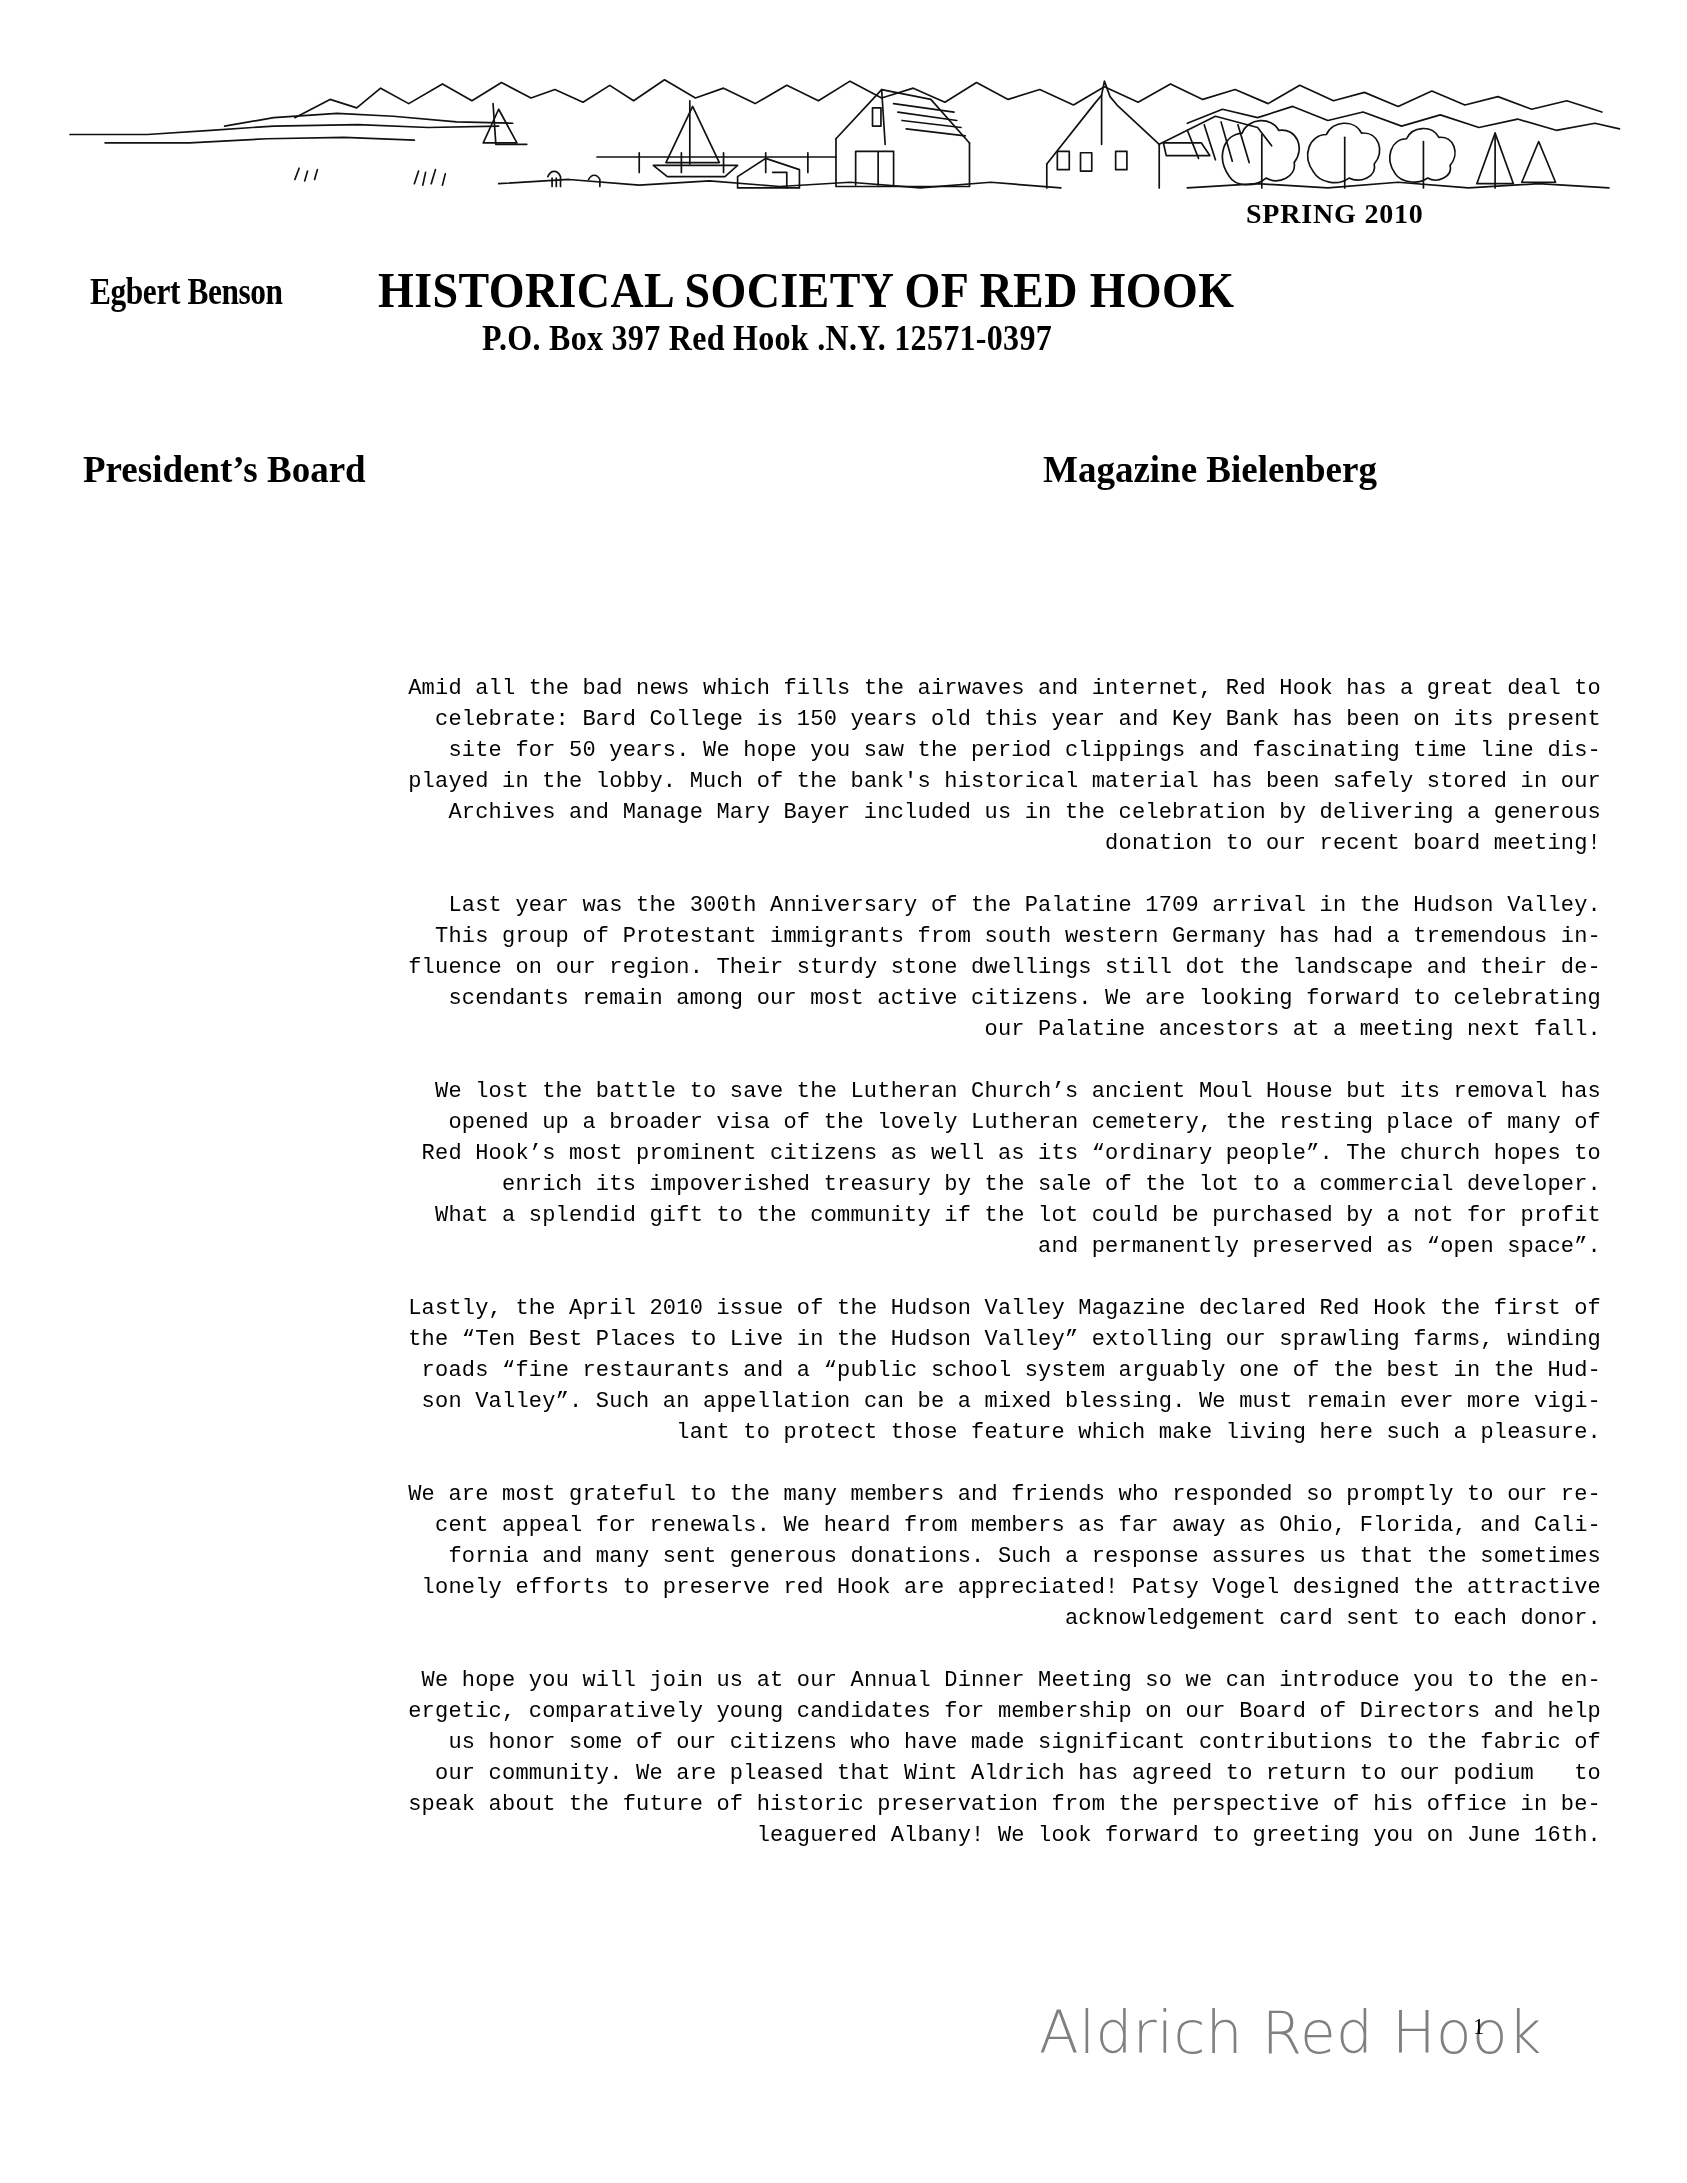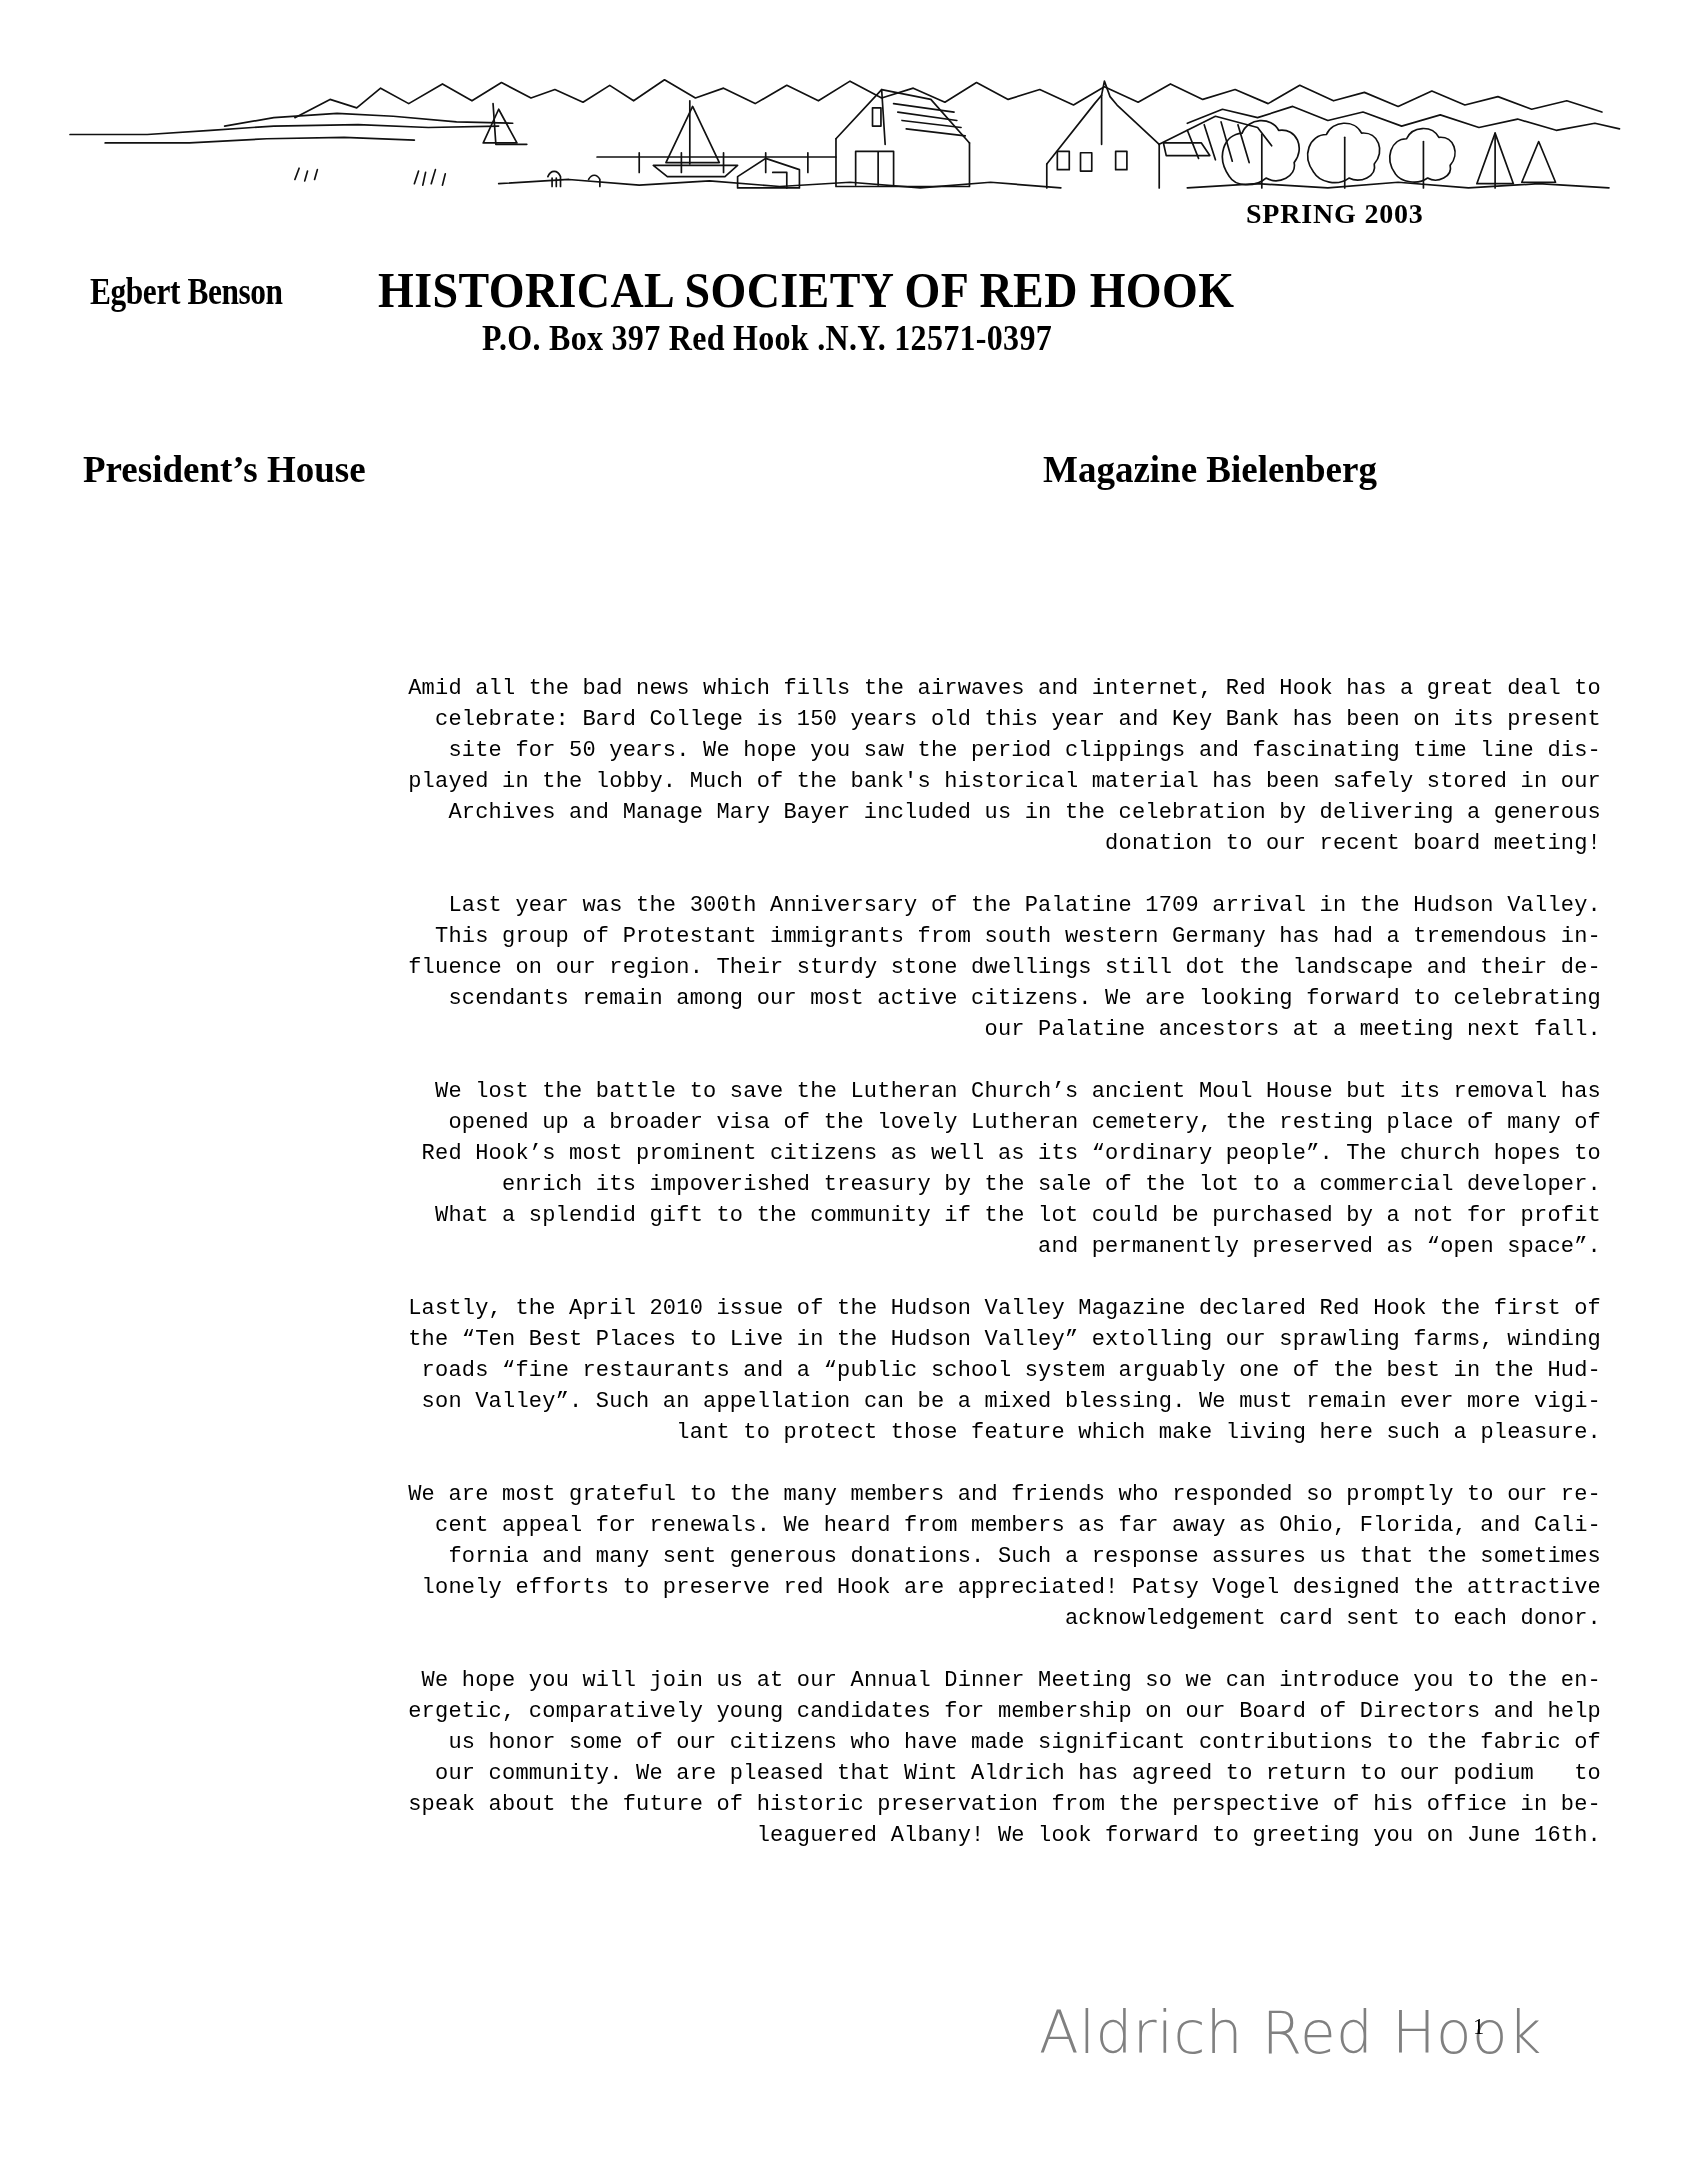--- a/index.html
+++ b/index.html
@@ -227,32 +227,32 @@
 
       <path d="M690 196 C694 186 704 186 708 196 L708 210 M696 198 L696 210 M702 198 L702 210"></path>
       <path d="M748 200 C752 192 760 192 764 200 L764 210"></path>
 
       <path d="M500 206 L506 188 M512 208 L516 190 M524 206 L530 186 M540 208 L544 192"></path>
       <path d="M330 200 L336 184 M344 202 L348 188 M358 200 L362 186"></path>
     </g>
   </svg>
 </div>
 
-<div id="issue-date">SPRING  2003</div>
+<div id="issue-date">SPRING  2010</div>
 
 <div id="society-block">
   <div id="society-line-1">
     <span id="egbert-benson">Egbert Benson</span>
     <span id="society-name">HISTORICAL  SOCIETY  OF  RED HOOK</span>
   </div>
 </div>
 <div id="society-address">P.O. Box 397   Red Hook .N.Y. 12571-0397</div>
 
 <div id="section-heading">
-  <span id="section-title">President’s House</span>
+  <span id="section-title">President’s Board</span>
   <span id="section-author">Magazine Bielenberg</span>
 </div>
 
 <div id="letter-body">
   <p class="letter-paragraph">Amid all the bad news which fills the airwaves and internet, Red Hook has a great deal to
 celebrate: Bard College is 150 years old this year and Key Bank has been on its present
 site for 50 years. We hope you saw the period clippings and fascinating time line dis-
 played in the lobby. Much of the bank's historical material has been safely stored in our
 Archives and Manage Mary Bayer included us in the celebration by delivering a generous
 donation to our recent board meeting!</p>

